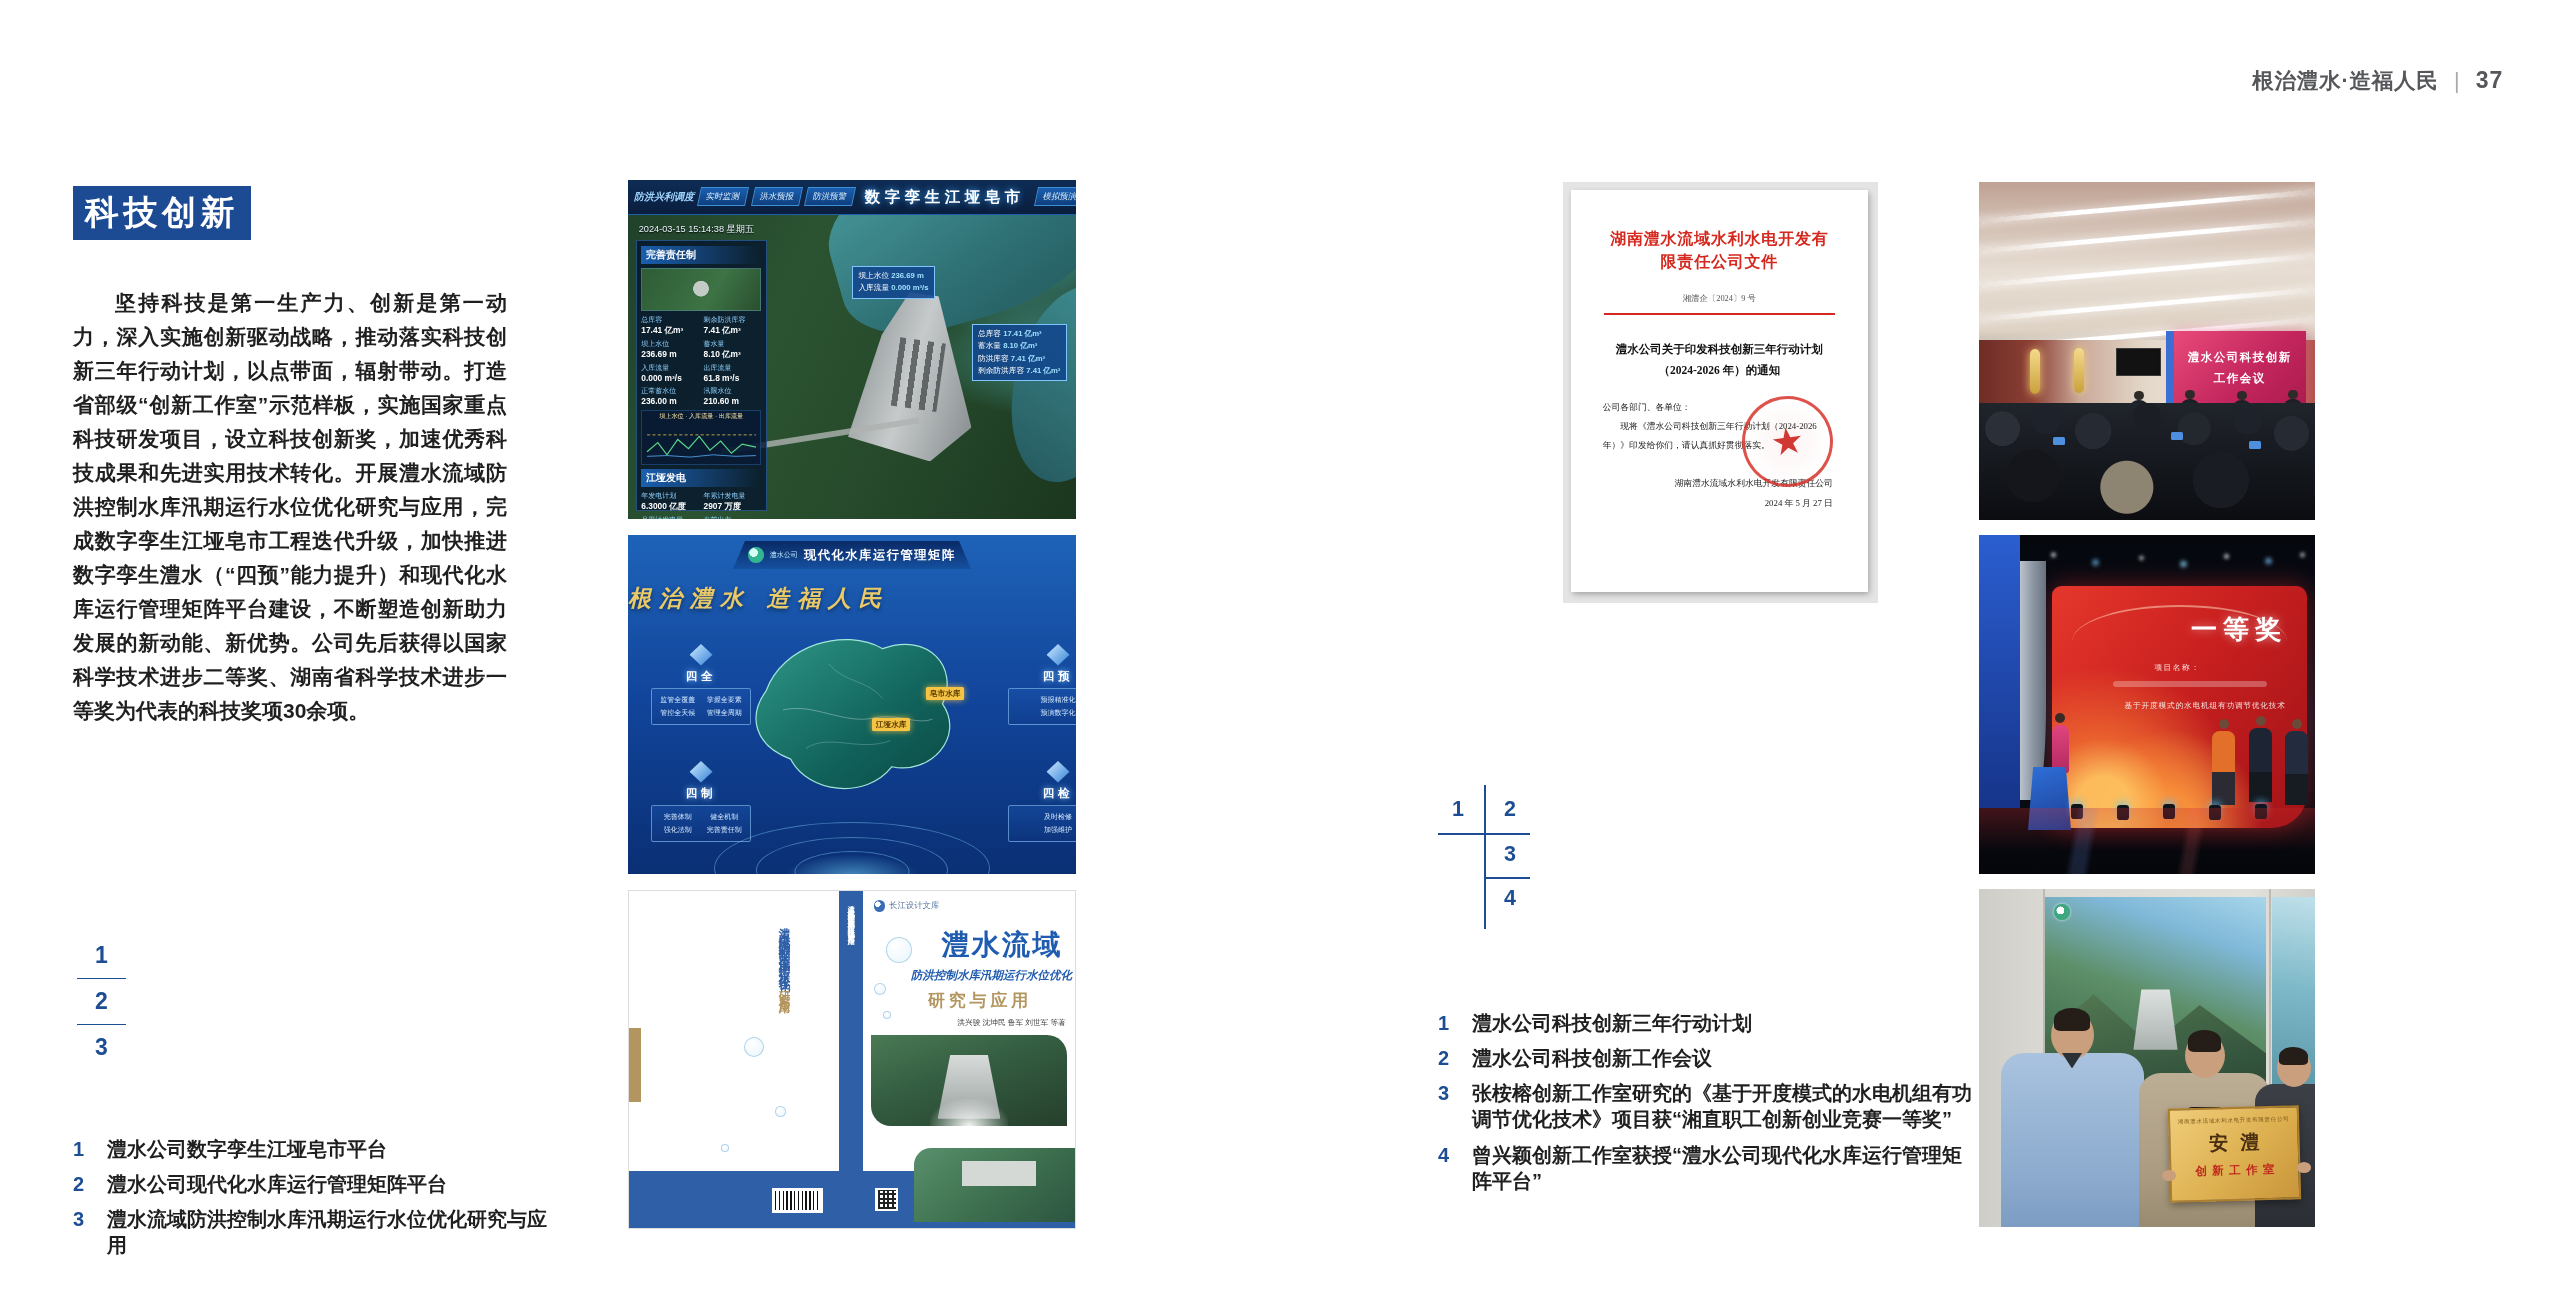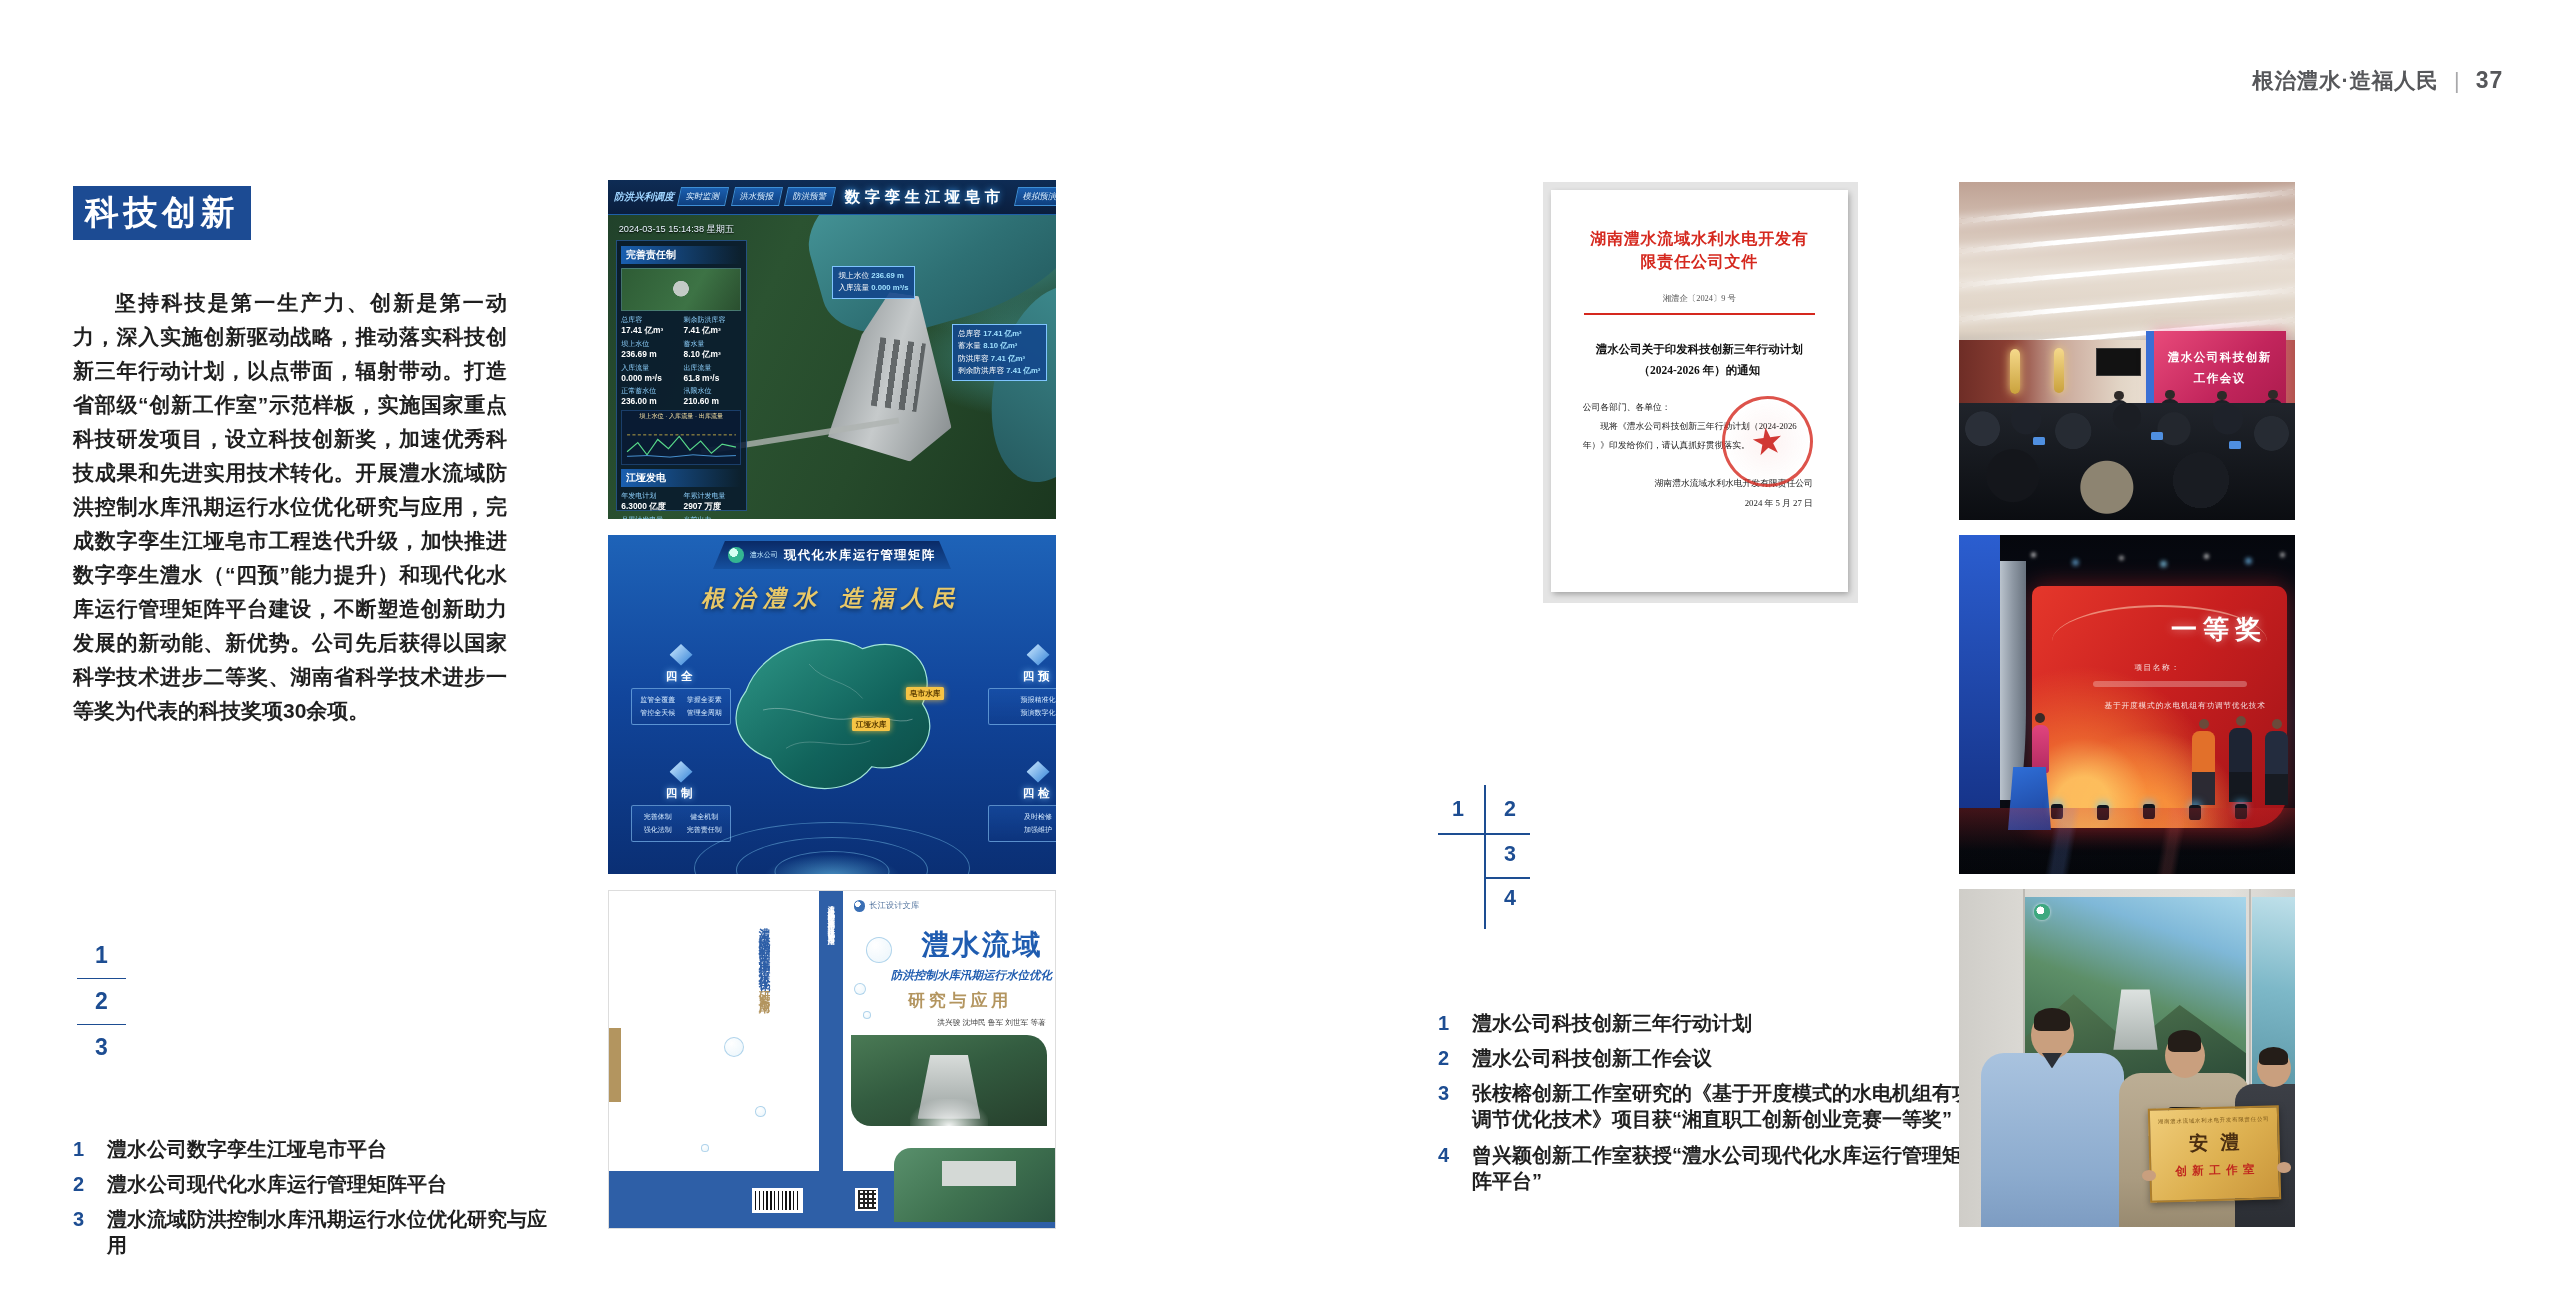--- a/index.html
+++ b/index.html
@@ -31,21 +31,21 @@
 .cap .n { color:#1d4d92; width:34px; flex:none; }
 
 
 .figindex-right { position:absolute; left:1438px; top:785px; width:94px; height:144px; }
 .fir-v { position:absolute; left:46px; top:0; width:1.5px; height:144px; background:#1d4d92; }
 .fir-h1 { position:absolute; left:0; top:48px; width:92px; height:1.5px; background:#1d4d92; }
 .fir-h2 { position:absolute; left:46px; top:92px; width:46px; height:1.5px; background:#1d4d92; }
 .fir-n { position:absolute; color:#1d4d92; font-weight:bold; font-size:21.5px; }
 
 
-.fig { position:absolute; overflow:hidden; }
+.fig { position:absolute; overflow:hidden;margin-left:20px; }
 
 
 .dt { background:
  radial-gradient(ellipse at 88% 8%, rgba(64,146,150,.95) 0%, rgba(64,146,150,.75) 12%, rgba(64,146,150,0) 30%),
  radial-gradient(ellipse at 102% 52%, rgba(70,158,160,.9) 0%, rgba(70,158,160,0) 26%),
  linear-gradient(115deg,#20402a 0%,#2b5331 35%,#264a2b 62%,#1b371f 100%); }
 .dt-water { position:absolute; right:-38px; top:-28px; width:284px; height:165px; border-radius:45% 55% 62% 38%;
  background:linear-gradient(160deg,#48999c,#2e7074 60%,#235a5e); transform:rotate(-16deg); }
 .dt-water2 { position:absolute; right:-54px; top:104px; width:115px; height:200px; border-radius:50%;
  background:linear-gradient(200deg,#3f8f92,#25595e); transform:rotate(14deg); }
@@ -81,21 +81,21 @@
 .dt-tip2 { right:9.2px; top:144px; }
 
 
 .mx { background:linear-gradient(180deg,#1e63b8 0%,#11459b 48%,#0a2f74 100%); }
 .mx-head { position:absolute; left:50%; top:6.1px; transform:translateX(-50%); width:238px; height:28px;
  background:linear-gradient(#0a2a66,#15509f); clip-path:polygon(5% 0,95% 0,100% 100%,0 100%);
  display:flex; align-items:center; justify-content:center; gap:6.1px; }
 .mx-logo { width:15.4px; height:15.4px; border-radius:50%; background:radial-gradient(circle at 35% 35%,#d8fff3 0 28%,#34b592 30% 100%); flex:none; }
 .mx-logo-text { font-size:7px; color:#bfe8ff; line-height:1.1; }
 .mx-title { color:#fff; font-size:12.3px; font-weight:bold; letter-spacing:1.5px; white-space:nowrap; }
-.mx-slogan { position:absolute; left:0; right:0; top:48px; text-align:center; color:#e9c968; font-size:23px;
+.mx-slogan { position:absolute; left:0; right:0; top:48px; color:#e9c968; font-size:23px;
  font-weight:bold; font-style:italic; letter-spacing:7.7px; font-family:"DejaVu Serif",serif;
  text-shadow:0 1.5px 4.6px rgba(0,0,0,.45); }
 .mx-map { position:absolute; left:109px; top:83px; }
 .mx-chip { position:absolute; background:#f6c445; color:#5a3c00; font-size:7.7px; font-weight:bold; padding:1.5px 3.8px;
  border-radius:1.5px; box-shadow:0 0 6.1px rgba(246,196,69,.85); white-space:nowrap; }
 .mx-group { position:absolute; width:100px; text-align:center; }
 .mx-ic { width:23px; height:21.5px; margin:0 auto 3.1px; background:linear-gradient(135deg,#cfeaff,#2e7fd6);
  clip-path:polygon(50% 0,100% 50%,50% 100%,0 50%); box-shadow:0 0 9.2px #7fc4ff; }
 .mx-name { color:#fff; font-size:11.5px; font-weight:bold; letter-spacing:3.8px; margin-bottom:4.6px; text-shadow:0 0 6.1px #7fc4ff; }
 .mx-box { border:0.8px solid rgba(150,210,255,.55); background:linear-gradient(rgba(30,90,180,.4),rgba(16,55,130,.3));

